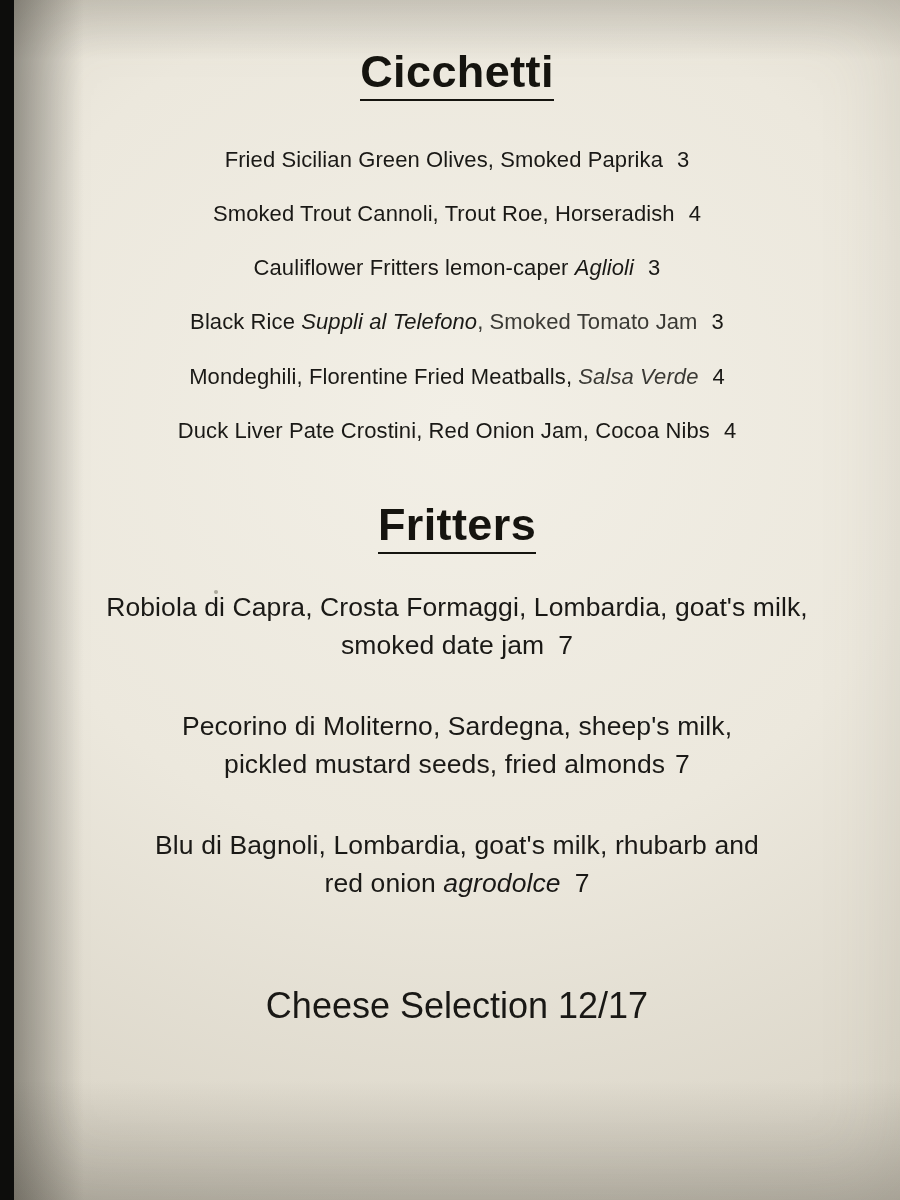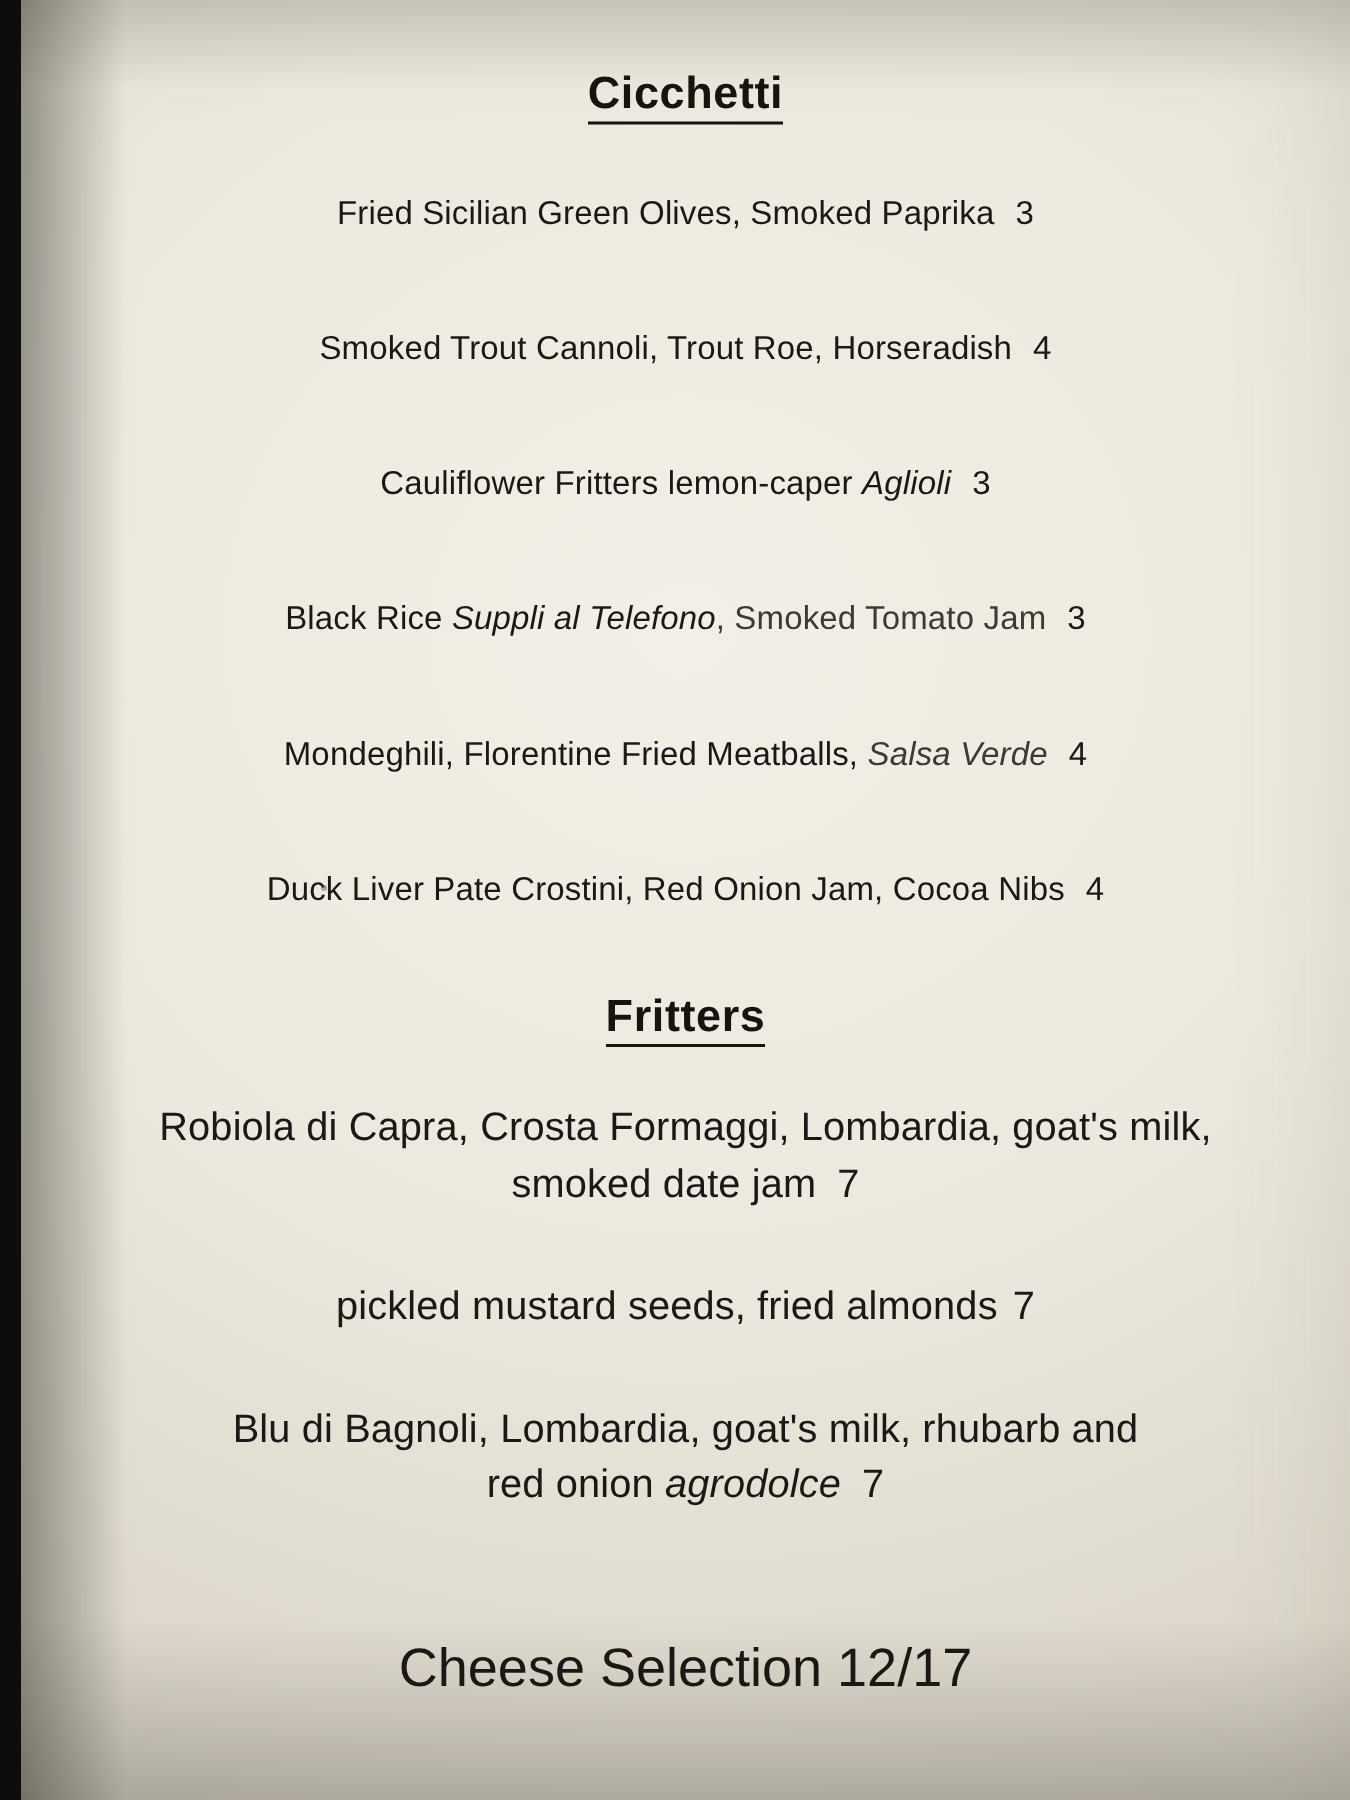--- a/index.html
+++ b/index.html
@@ -52,41 +52,41 @@
 
   .content {
     position: relative;
     z-index: 2;
     padding: 0 34px;
     color: #1c1b19;
   }
 
   .section-title {
     text-align: center;
-    font-size: 30px;
+    font-size: 45px;
     font-weight: 700;
     letter-spacing: 0.4px;
     color: #15140f;
   }
   .section-title span {
     border-bottom: 2px solid #15140f;
     padding-bottom: 2px;
   }
 
   .title-cicchetti { margin-top: 46px; }
   .title-formaggi  { margin-top: 54px; }
 
   .item {
     text-align: center;
     font-size: 22px;
     line-height: 1.28;
     color: #1a1916;
     letter-spacing: 0.1px;
   }
-  .cicchetti-list .item { margin-top: 62px; }
+  .cicchetti-list .item { margin-top: 26px; }
   .cicchetti-list .item:first-child { margin-top: 48px; }
 
   .formaggi-list .item {
     margin-top: 44px;
     font-size: 26.5px;
     line-height: 1.42;
   }
   .formaggi-list .item:first-child { margin-top: 38px; }
 
   .it { font-style: italic; }
@@ -162,20 +162,21 @@
     <div class="formaggi-list">
 
       <div class="item">
         <div>Robiola di Capra, Crosta Formaggi, Lombardia, goat's milk,</div>
         <div>
           <span>smoked date jam</span><span class="price">7</span>
         </div>
       </div>
 
       <div class="item">
+        <div>Pecorino di Moliterno, Sardegna, sheep's milk,</div>
         <div>
           <span>pickled mustard seeds, fried almonds</span><span class="price-tight price">7</span>
         </div>
       </div>
 
       <div class="item">
         <div>Blu di Bagnoli, Lombardia, goat's milk, rhubarb and</div>
         <div>
           <span>red onion </span><span class="it">agrodolce</span><span class="price">7</span>
         </div>

